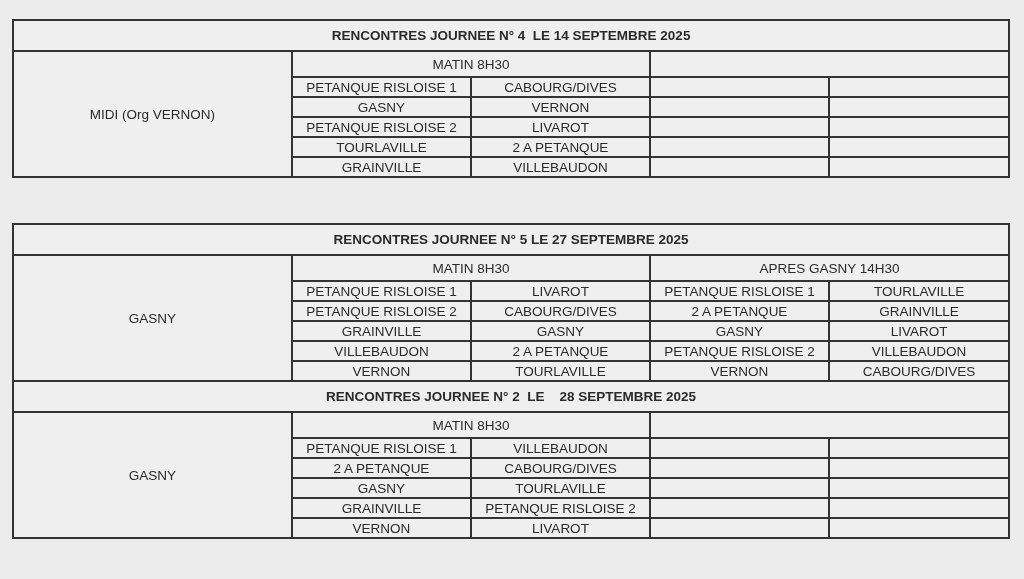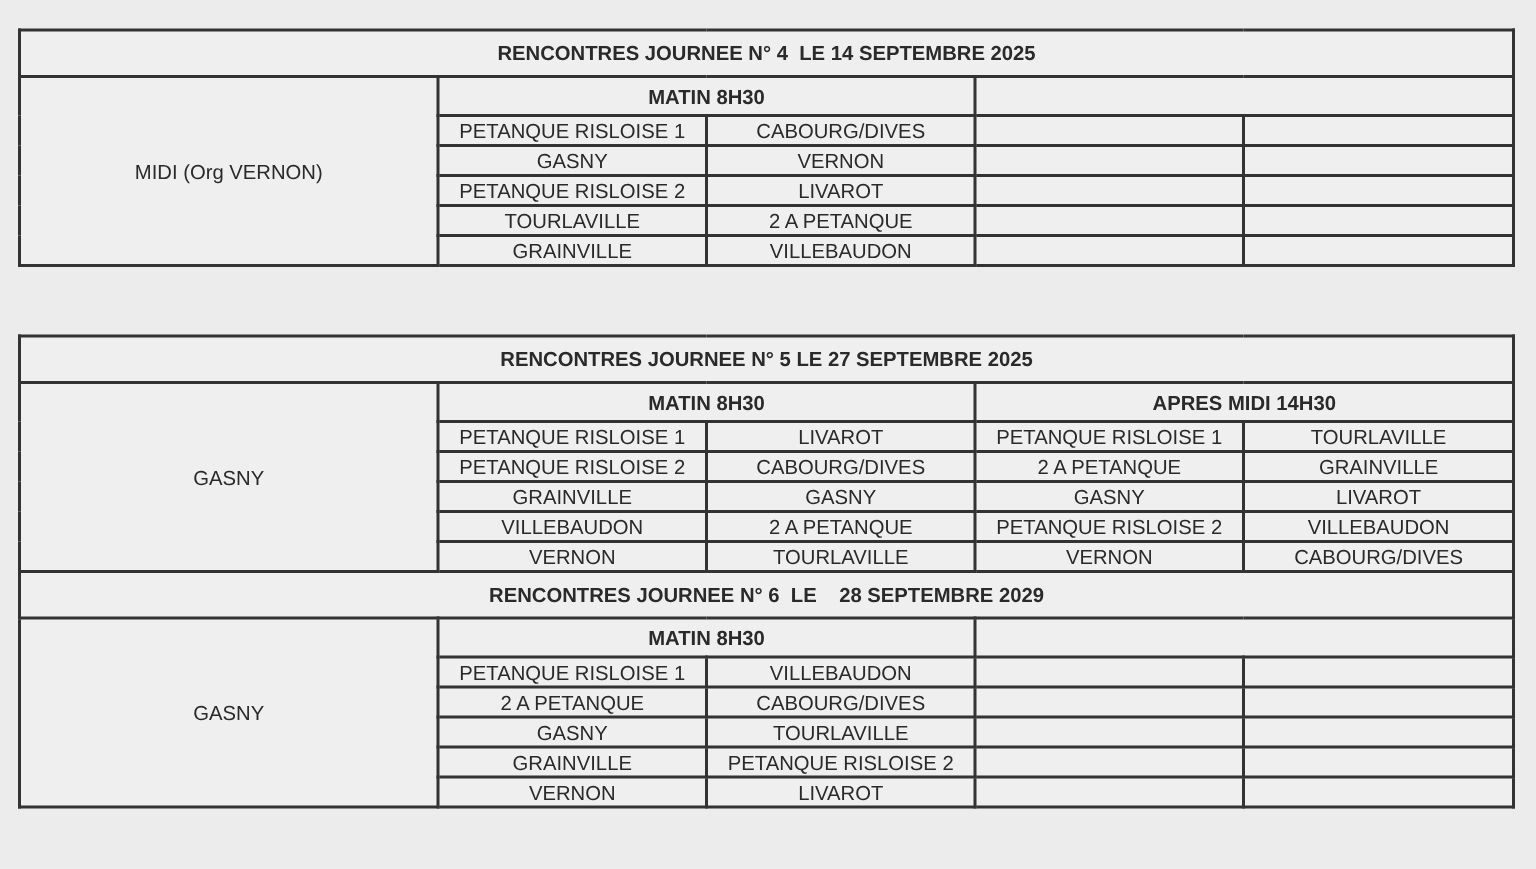--- a/index.html
+++ b/index.html
@@ -21,21 +21,21 @@
   table.sched td {
     border: 2px solid #333;
     text-align: center;
     vertical-align: middle;
     font-size: 13.5px;
     padding: 0;
     overflow: hidden;
     white-space: nowrap;
   }
   td.title { font-weight: bold; font-size: 13px; }
-  td.session { font-weight: bold; font-size: 13px; }
+  td.session { font-weight: normal; font-size: 13px; }
   td.venue { font-size: 13.5px; }
   #t1 { top: 19px; }
   #t2 { top: 223px; }
   .h-title { height: 31px; }
   .h-sub { height: 26px; }
   .h-row { height: 20px; }
 </style>
 </head>
 <body>
 
@@ -98,21 +98,21 @@
       <col style="width:180px">
     </colgroup>
 
   <tbody>
       <tr class="h-title">
     <td colspan="5" class="title" style="white-space:pre">RENCONTRES JOURNEE N° 5 LE 27 SEPTEMBRE 2025</td>
   </tr>
   <tr class="h-sub">
     <td rowspan="6" class="venue">GASNY</td>
     <td colspan="2" class="session">MATIN 8H30</td>
-    <td colspan="2" class="session">APRES MIDI 14H30</td>
+    <td colspan="2" class="session">APRES GASNY 14H30</td>
   </tr>
   <tr class="h-row">
     <td>PETANQUE RISLOISE 1</td>
     <td>LIVAROT</td>
     <td>PETANQUE RISLOISE 1</td>
     <td>TOURLAVILLE</td>
   </tr>
   <tr class="h-row">
     <td>PETANQUE RISLOISE 2</td>
     <td>CABOURG/DIVES</td>
@@ -132,21 +132,21 @@
     <td>VILLEBAUDON</td>
   </tr>
   <tr class="h-row">
     <td>VERNON</td>
     <td>TOURLAVILLE</td>
     <td>VERNON</td>
     <td>CABOURG/DIVES</td>
   </tr>
 
   <tr class="h-title">
-    <td colspan="5" class="title" style="white-space:pre">RENCONTRES JOURNEE N° 6  LE    28 SEPTEMBRE 2029</td>
+    <td colspan="5" class="title" style="white-space:pre">RENCONTRES JOURNEE N° 2  LE    28 SEPTEMBRE 2025</td>
   </tr>
   <tr class="h-sub">
     <td rowspan="6" class="venue">GASNY</td>
     <td colspan="2" class="session">MATIN 8H30</td>
     <td colspan="2" class="session"></td>
   </tr>
   <tr class="h-row">
     <td>PETANQUE RISLOISE 1</td>
     <td>VILLEBAUDON</td>
     <td></td>

